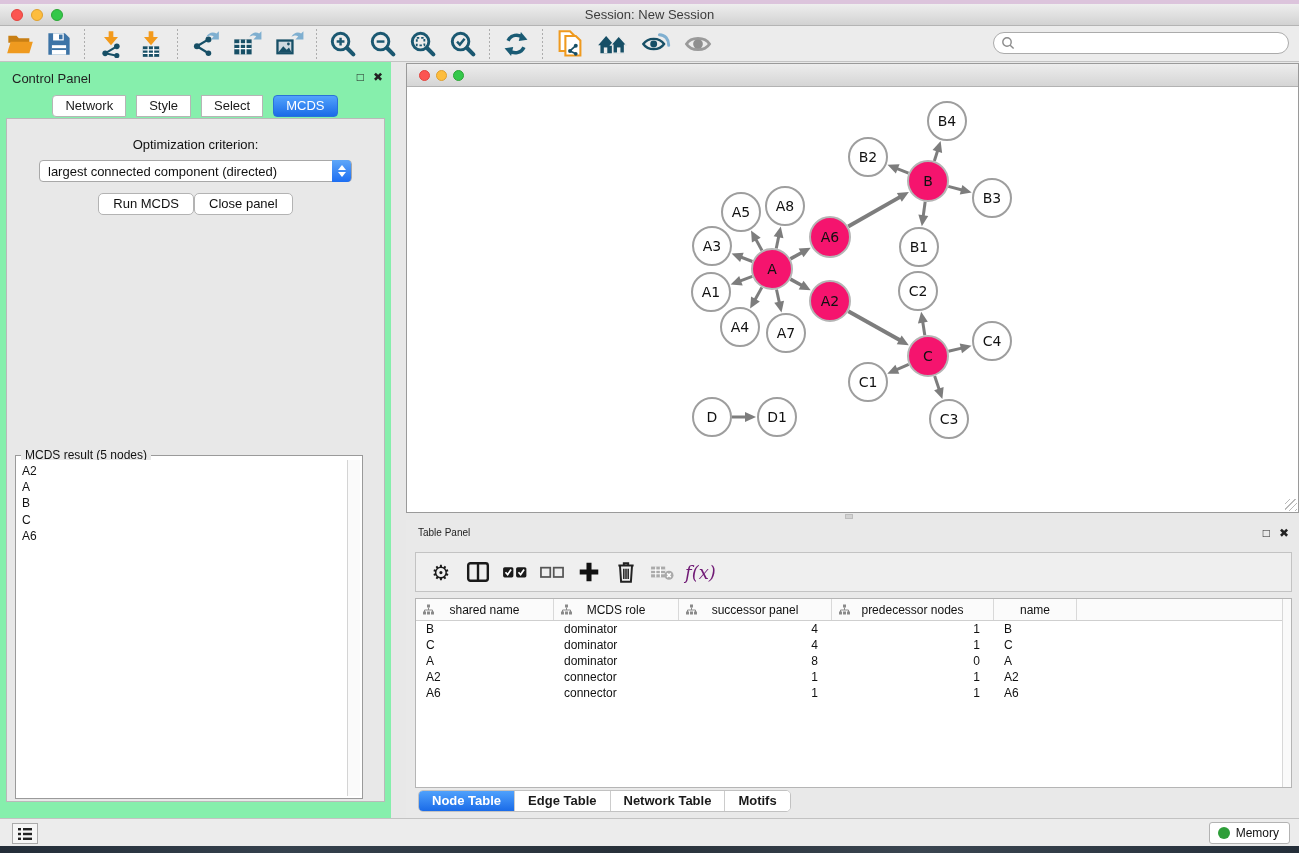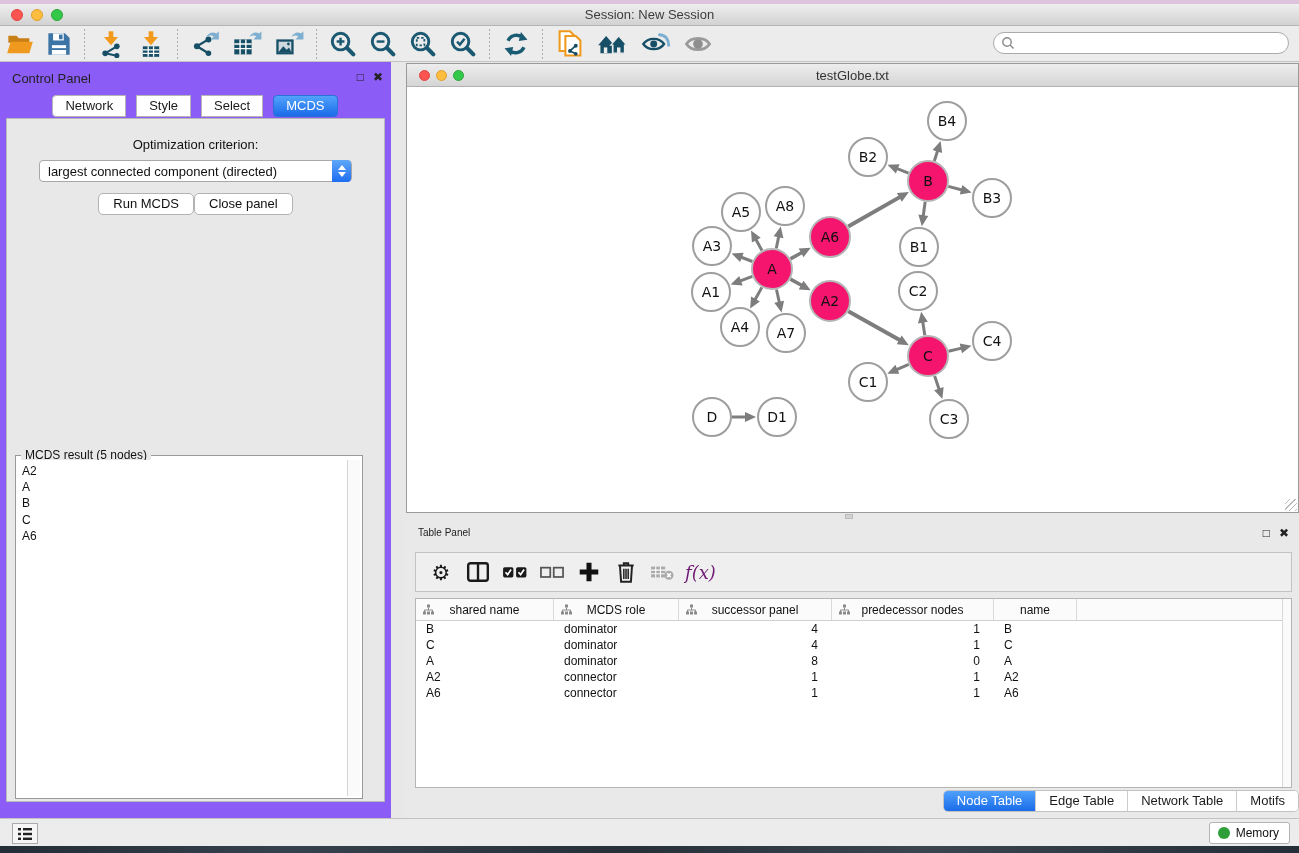--- a/index.html
+++ b/index.html
@@ -23,21 +23,21 @@
   .toolbar { position:absolute; left:0; top:26px; width:1299px; height:36px;
     background:#ececec; border-bottom:1px solid #c3c3c3; display:flex; align-items:center; }
   .tb-btn { height:32px; display:flex; align-items:center; justify-content:center; padding:0 6px; }
   .tb-sep { width:1px; height:30px; margin:0 6px;
     background-image:linear-gradient(#adadad 40%, transparent 40%); background-size:1px 4px; }
   .search-wrap { position:absolute; right:10px; top:6px; width:296px; height:22px; background:#fff;
     border:1px solid #ababab; border-radius:12px; display:flex; align-items:center; padding-left:7px; }
   .search-input { border:none; outline:none; flex:1; font-size:12px; background:transparent; height:18px; }
 
   
-  .control-panel { position:absolute; left:0; top:62px; width:391px; height:756px; background:#8b5cf6; }
+  .control-panel { position:absolute; left:0; top:62px; width:391px; height:756px; background:#86efac; }
   .panel-header { position:relative; height:32px; }
   .panel-header .ph-title { position:absolute; left:12px; top:9px; font-size:13px; color:#222; }
   .panel-header .ph-icons { position:absolute; right:8px; top:8px; display:flex; gap:9px;
     font-size:12px; color:#222; }
   .cp-tabs { position:absolute; left:0; top:33px; width:100%; display:flex; justify-content:center;gap:11px; }
   .cp-tab { font-size:13px; color:#1a1a1a; background:#fff; border:1px solid #b5b5b5;
     padding:2px 12px 3px; margin-left:-1px; }
   .cp-tab:first-child { border-radius:4px 0 0 4px; }
   .cp-tab.active { background:linear-gradient(#52a3fc,#1a6be8); color:#fff; border-color:#2a72d8;
     border-radius:4px; }
@@ -96,21 +96,21 @@
   .dt-header { display:flex; height:22px; border-bottom:1px solid #cfcfcf; background:#fbfbfb; }
   .dt-hcell { display:flex; align-items:center; justify-content:center; gap:6px; font-size:12px;
     color:#111; border-right:1px solid #d9d9d9; position:relative; }
   .dt-hcell .hicon { position:absolute; left:7px; top:5px; }
   .dt-rows { font-size:12px; color:#111; }
   .dt-row { display:flex; height:16px; line-height:16px; }
   .dt-cell { overflow:hidden; white-space:nowrap; }
   .dt-scroll { position:absolute; right:0; top:0; bottom:0; width:9px; background:#fafafa;
     border-left:1px solid #d8d8d8; }
 
-  .tp-tabs { position:absolute; left:12px; right:0; top:270px; display:flex; justify-content:flex-end; }
+  .tp-tabs { position:absolute; left:12px; right:0; top:270px; display:flex; justify-content:flex-start;font-weight:bold; }
   .tp-tabs-group { display:flex; border:1px solid #c2c2c2; border-radius:5px; overflow:hidden; background:#fff; }
   .tp-tab { font-size:13px; color:#1a1a1a; background:#fff; padding:2px 13px 3px; border-left:1px solid #ccc; }
   .tp-tab:first-child { border-left:none; }
   .tp-tab.active { background:linear-gradient(#4fa1fc,#1a6be8); color:#fff; }
 
   
   .status-bar { position:absolute; left:0; top:818px; width:1299px; height:28px; background:#ececec;
     border-top:1px solid #c2c2c2; }
   .list-btn { position:absolute; left:12px; top:4px; width:26px; height:21px; background:#f6f6f6;
     border:1px solid #ababab; display:flex; align-items:center; justify-content:center; }
@@ -315,21 +315,20 @@
   </div>
 </div>
 
 <div class="net-window">
   <div class="net-titlebar">
     <div class="lights">
       <span class="light red"></span>
       <span class="light yellow"></span>
       <span class="light green"></span>
     </div>
-    <div class="net-title">testGlobe.txt</div>
   </div>
   <div class="net-canvas">
     <svg id="graph-svg" width="891" height="425" viewBox="0 0 891 425">
         <line x1="354.96678911489033" y1="163.55183804995966" x2="348.3331584072995" y2="151.3545170714862" stroke="#7D7D7D" stroke-width="3"></line>
         <polygon points="344.03321088510967,143.44816195004034 353.6811218130339,150.72262514170203 344.8962827892051,155.50034461080187" fill="#7D7D7D"></polygon>
         <line x1="369.24392210328523" y1="161.4333005763869" x2="371.93725413816395" y2="148.38099917659014" stroke="#7D7D7D" stroke-width="3"></line>
         <polygon points="373.75607789671477,139.5666994236131 376.42990427680655,151.35019009866883 366.6362378846099,149.32927481139015" fill="#7D7D7D"></polygon>
         <line x1="345.39133153665693" y1="174.4833437557185" x2="333.01238351906153" y2="169.7380803489736" stroke="#7D7D7D" stroke-width="3"></line>
         <polygon points="324.60866846334307,166.5166562442815 336.6695558118279,165.78522178572825 333.0901956955033,175.12268295874873" fill="#7D7D7D"></polygon>
         <line x1="345.35035698573034" y1="189.4088817922656" x2="332.0709185918138" y2="194.4158831539063" stroke="#7D7D7D" stroke-width="3"></line>

